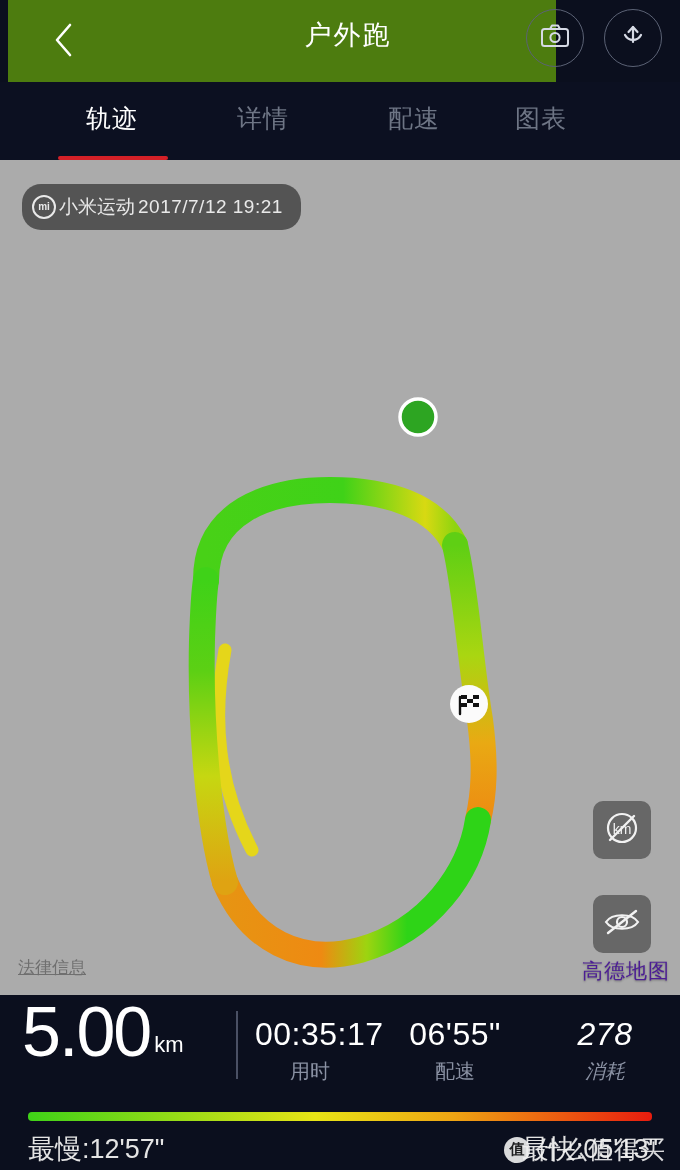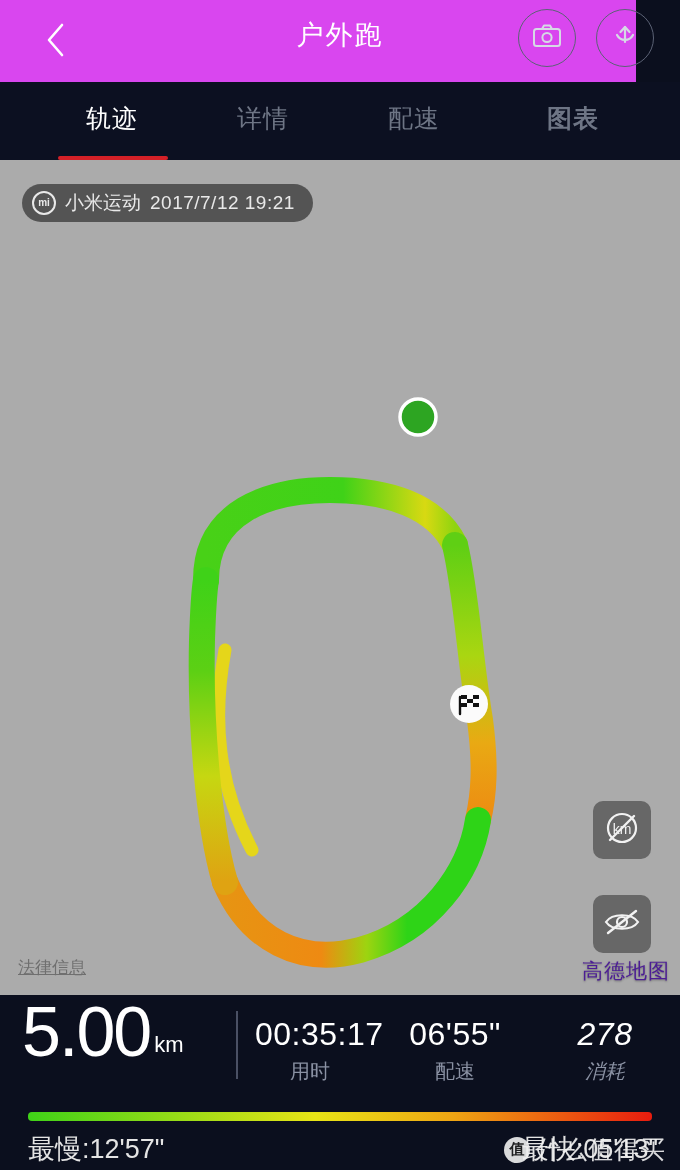--- a/index.html
+++ b/index.html
@@ -2,21 +2,21 @@
 <html><head>
 <meta charset="utf-8">
 <style>
   * { margin:0; padding:0; box-sizing:border-box; }
   html,body { width:680px; height:1170px; background:#0B0F1E; overflow:hidden; }
   body { font-family:"Liberation Sans","DejaVu Sans",sans-serif; }
 
   #app { position:relative; width:680px; height:1170px; background:#0B0F1E; }
 
   
-  .header { position:absolute; left:0; top:0; width:636px; height:82px; background:#d946ef; }
+  .header { position:absolute; left:8px; top:0; width:548px; height:82px; background:#4d7c0f; }
   .back-btn { position:absolute; left:32px; top:14px; width:48px; height:52px;
               display:flex; align-items:center; justify-content:center; }
   .back-btn svg { display:block; }
   .title { position:absolute; left:0; top:17px; width:680px; text-align:center;
            color:#FFFFFF; font-size:27px; letter-spacing:2px; font-weight:400; }
   .hdr-icon { position:absolute; top:9px; width:58px; height:58px; border-radius:50%;
               border:1.5px solid #5B6275; display:flex; align-items:center; justify-content:center; }
   #camera-btn { left:518px; }
   #share-btn  { left:596px; }
 
@@ -26,23 +26,23 @@
          display:flex; align-items:flex-start; justify-content:center; padding-top:20px;
          font-size:25px; letter-spacing:1px; }
   .tab.active { color:#FFFFFF; }
   .tab.inactive { color:#6E7585; }
   .tab-underline { position:absolute; height:4px; bottom:0; border-radius:2px; }
 
   
   .map { position:absolute; left:0; top:160px; width:680px; height:835px;
          background:#ABABAB; overflow:hidden; }
 
-  .map-badge { position:absolute; left:22px; top:24px; height:38px; padding:0 18px 0 10px;
+  .map-badge { position:absolute; left:22px; top:24px; height:46px; padding:0 18px 0 10px;
                background:rgba(72,72,72,0.88); border-radius:19px;
-               display:flex; align-items:center; gap:9px;
+               display:flex; align-items:center; gap:3px;
                color:#E9E9E9; font-size:19px; white-space:nowrap; }
   .mi-logo { width:24px; height:24px; border-radius:50%; border:2px solid #E9E9E9;
              display:flex; align-items:center; justify-content:center;
              font-size:10px; font-weight:bold; color:#E9E9E9; line-height:1; }
   .badge-date { letter-spacing:0.5px; }
 
   .track-svg { position:absolute; left:0; top:0; width:680px; height:835px; }
 
   .map-ctrl { position:absolute; right:29px; width:58px; height:58px; border-radius:10px;
               background:rgba(90,90,90,0.85);
@@ -124,21 +124,21 @@
   <div class="tabs">
     <div class="tab inactive" style="left:178px;">
       <span>详情</span>
     </div>
     <div class="tab active" style="left:27px;">
       <span>轨迹</span>
     </div>
     <div class="tab inactive" style="left:329px;">
       <span>配速</span>
     </div>
-    <div class="tab inactive" style="left:488px;font-weight:bold;">
+    <div class="tab inactive" style="left:456px;">
       <span>图表</span>
     </div>
     <div class="tab-underline" id="tab-indicator" style="left: 58px; width: 110px; background: rgb(212, 32, 39);"></div>
   </div>
 
   <div class="map" style="background: rgb(171, 171, 171);">
 
     <svg class="track-svg" viewBox="0 0 680 835">
       <defs>
         <linearGradient id="gA" x1="0" y1="0" x2="1" y2="0">

